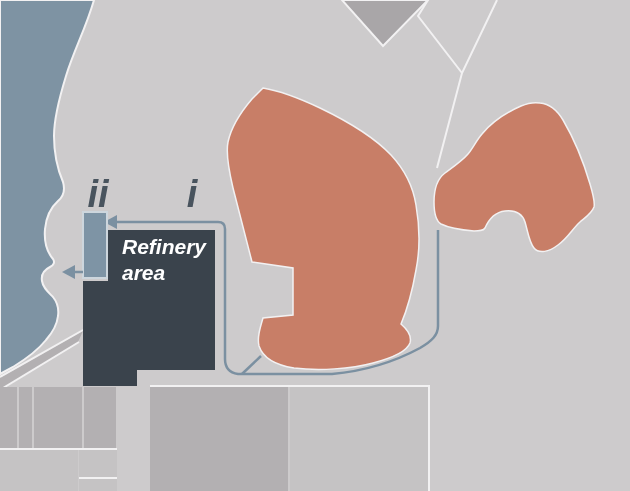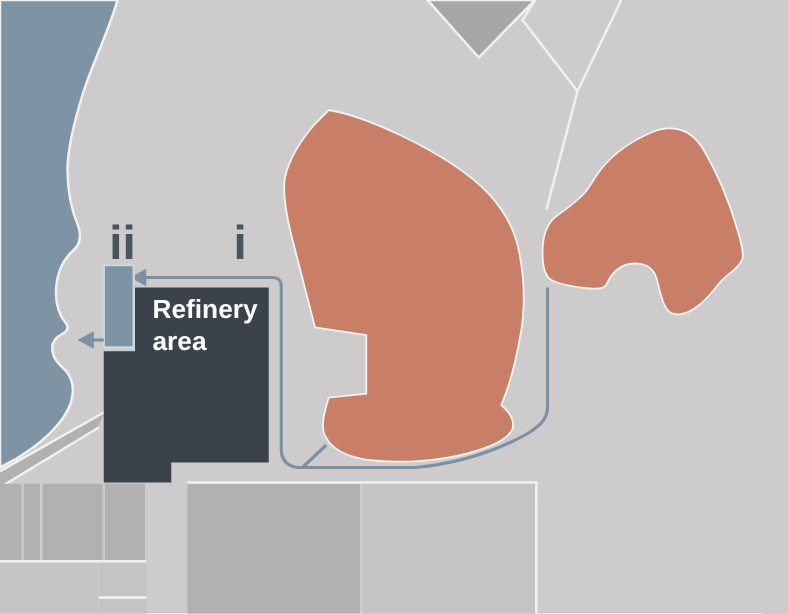--- a/index.html
+++ b/index.html
@@ -1,20 +1,21 @@
 <!DOCTYPE html>
 <html><head>
 <meta charset="utf-8">
 <style>
   html,body{margin:0;padding:0;background:#fff;}
   .map-figure{
     position:relative;
     width:630px;height:491px;
     overflow:hidden;
     font-family:"Liberation Sans",sans-serif;
+    font-style:italic;
   }
   svg{display:block;}
   .marker-label{
     font-family:"Liberation Sans",sans-serif;
     font-weight:bold;
     font-size:38px;
     fill:#49545e;
     text-anchor:middle;
   }
   .refinery-label{

